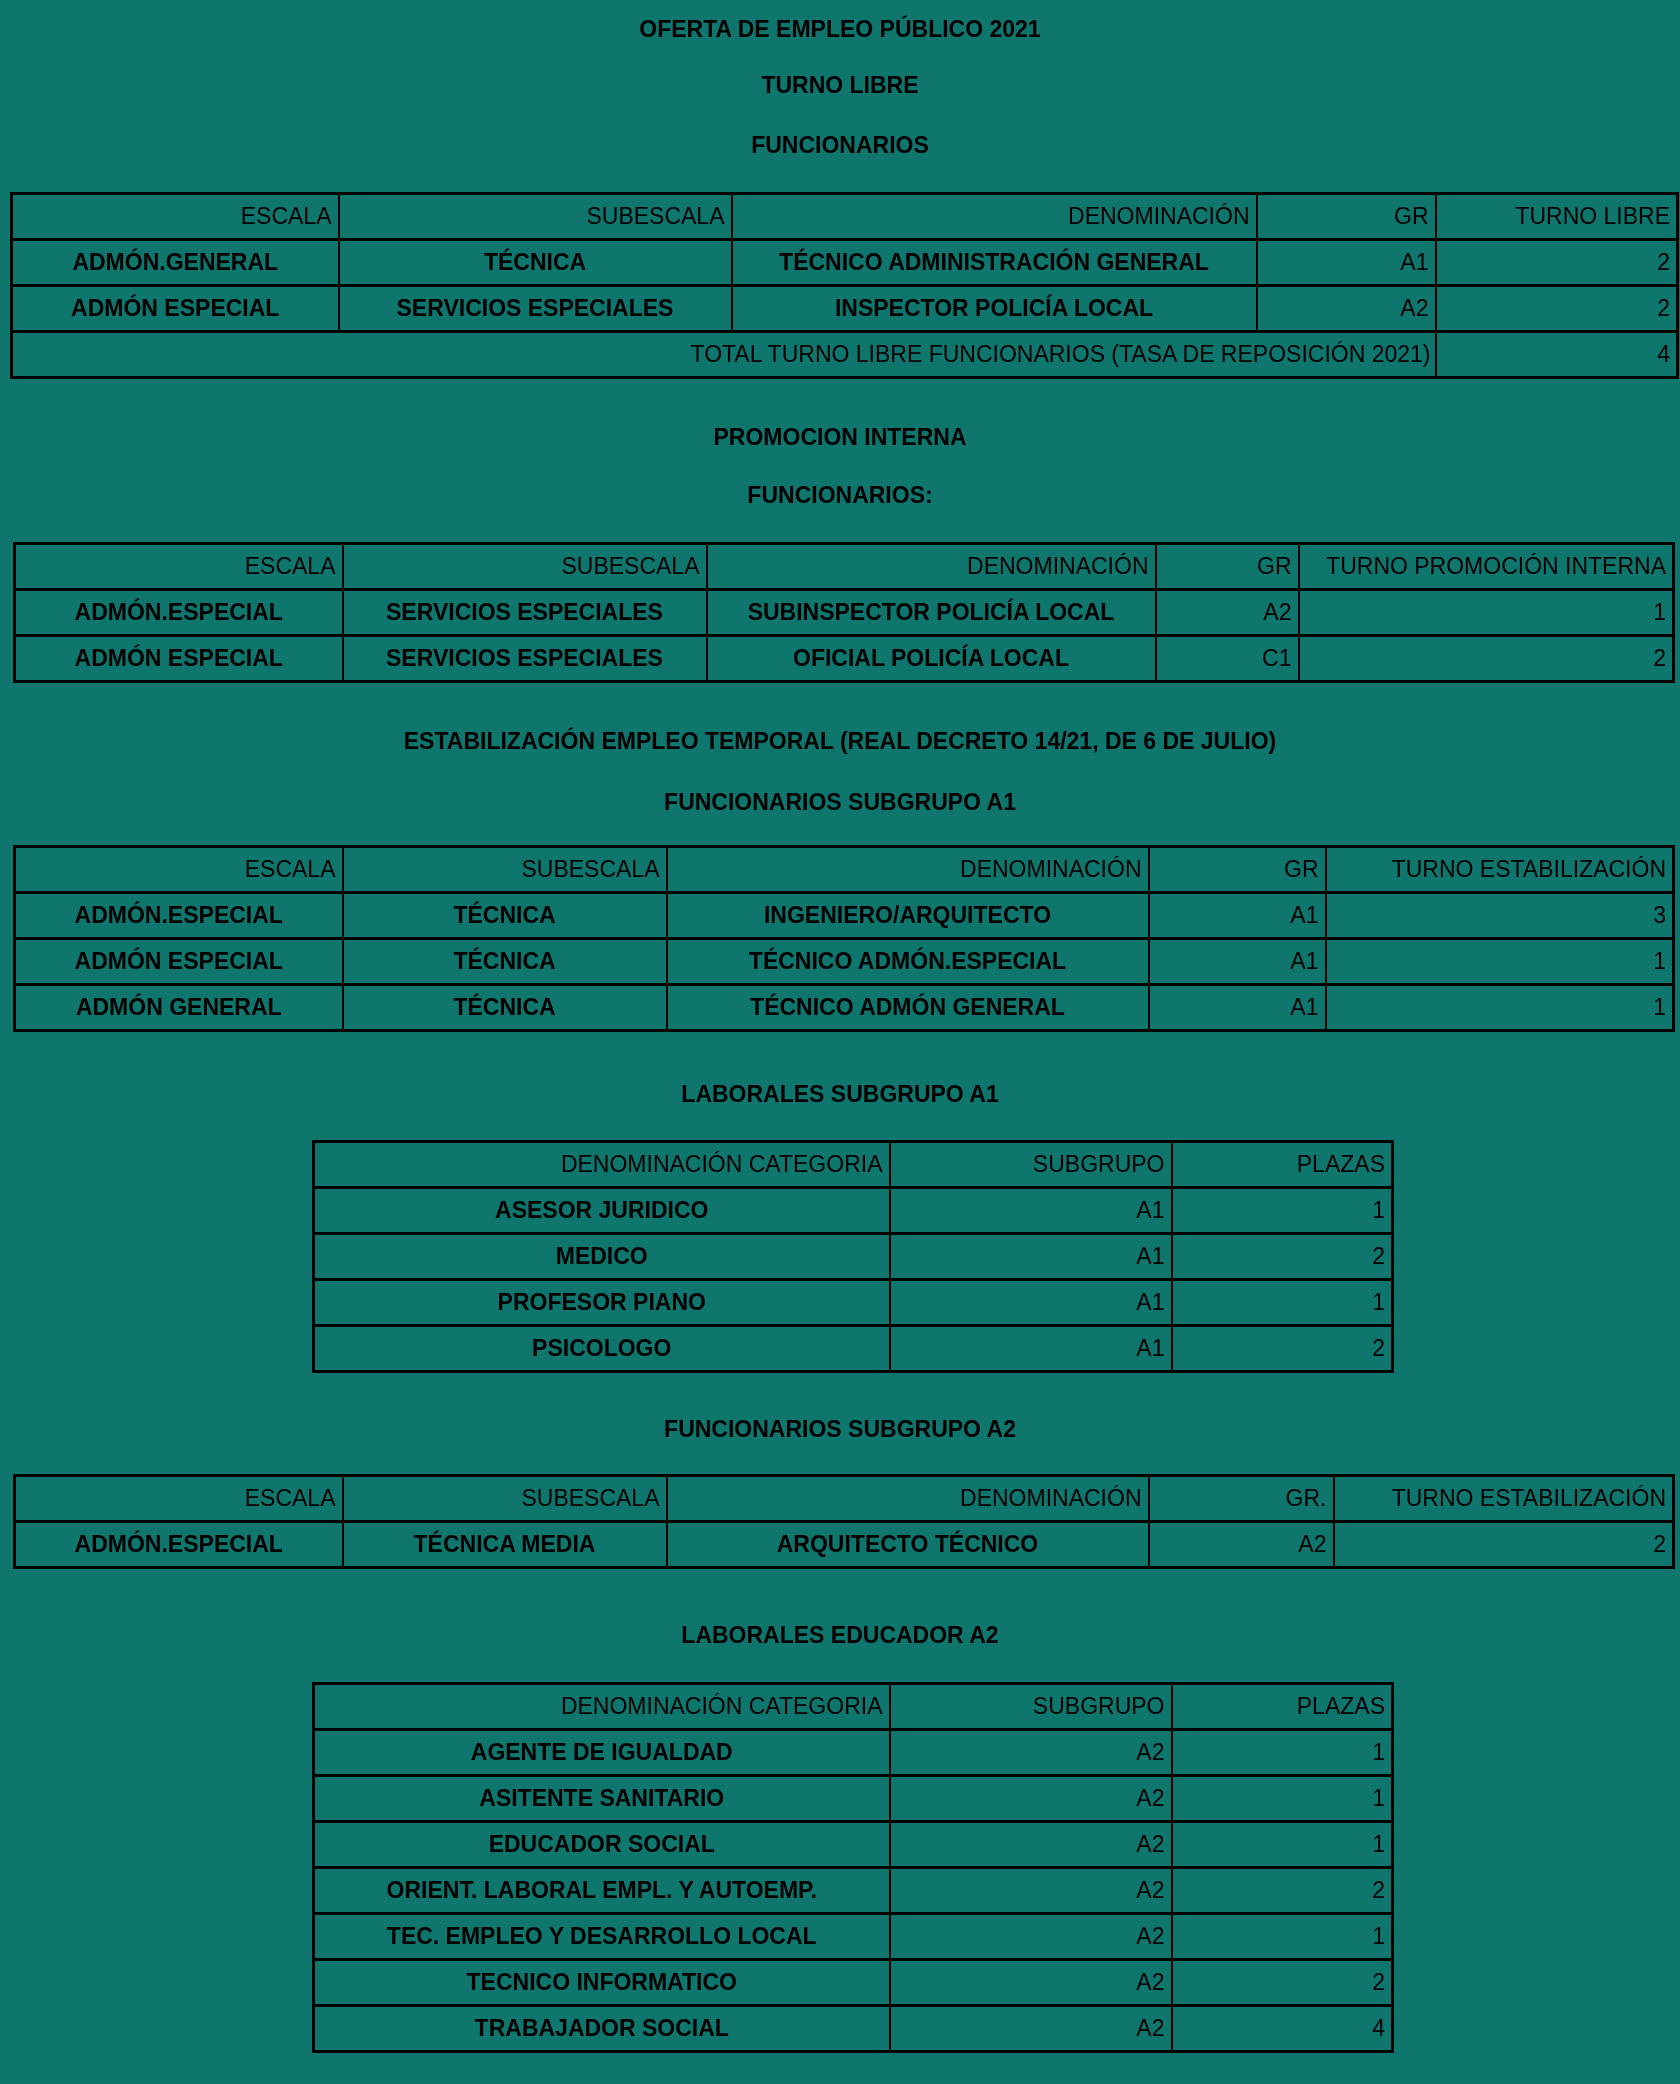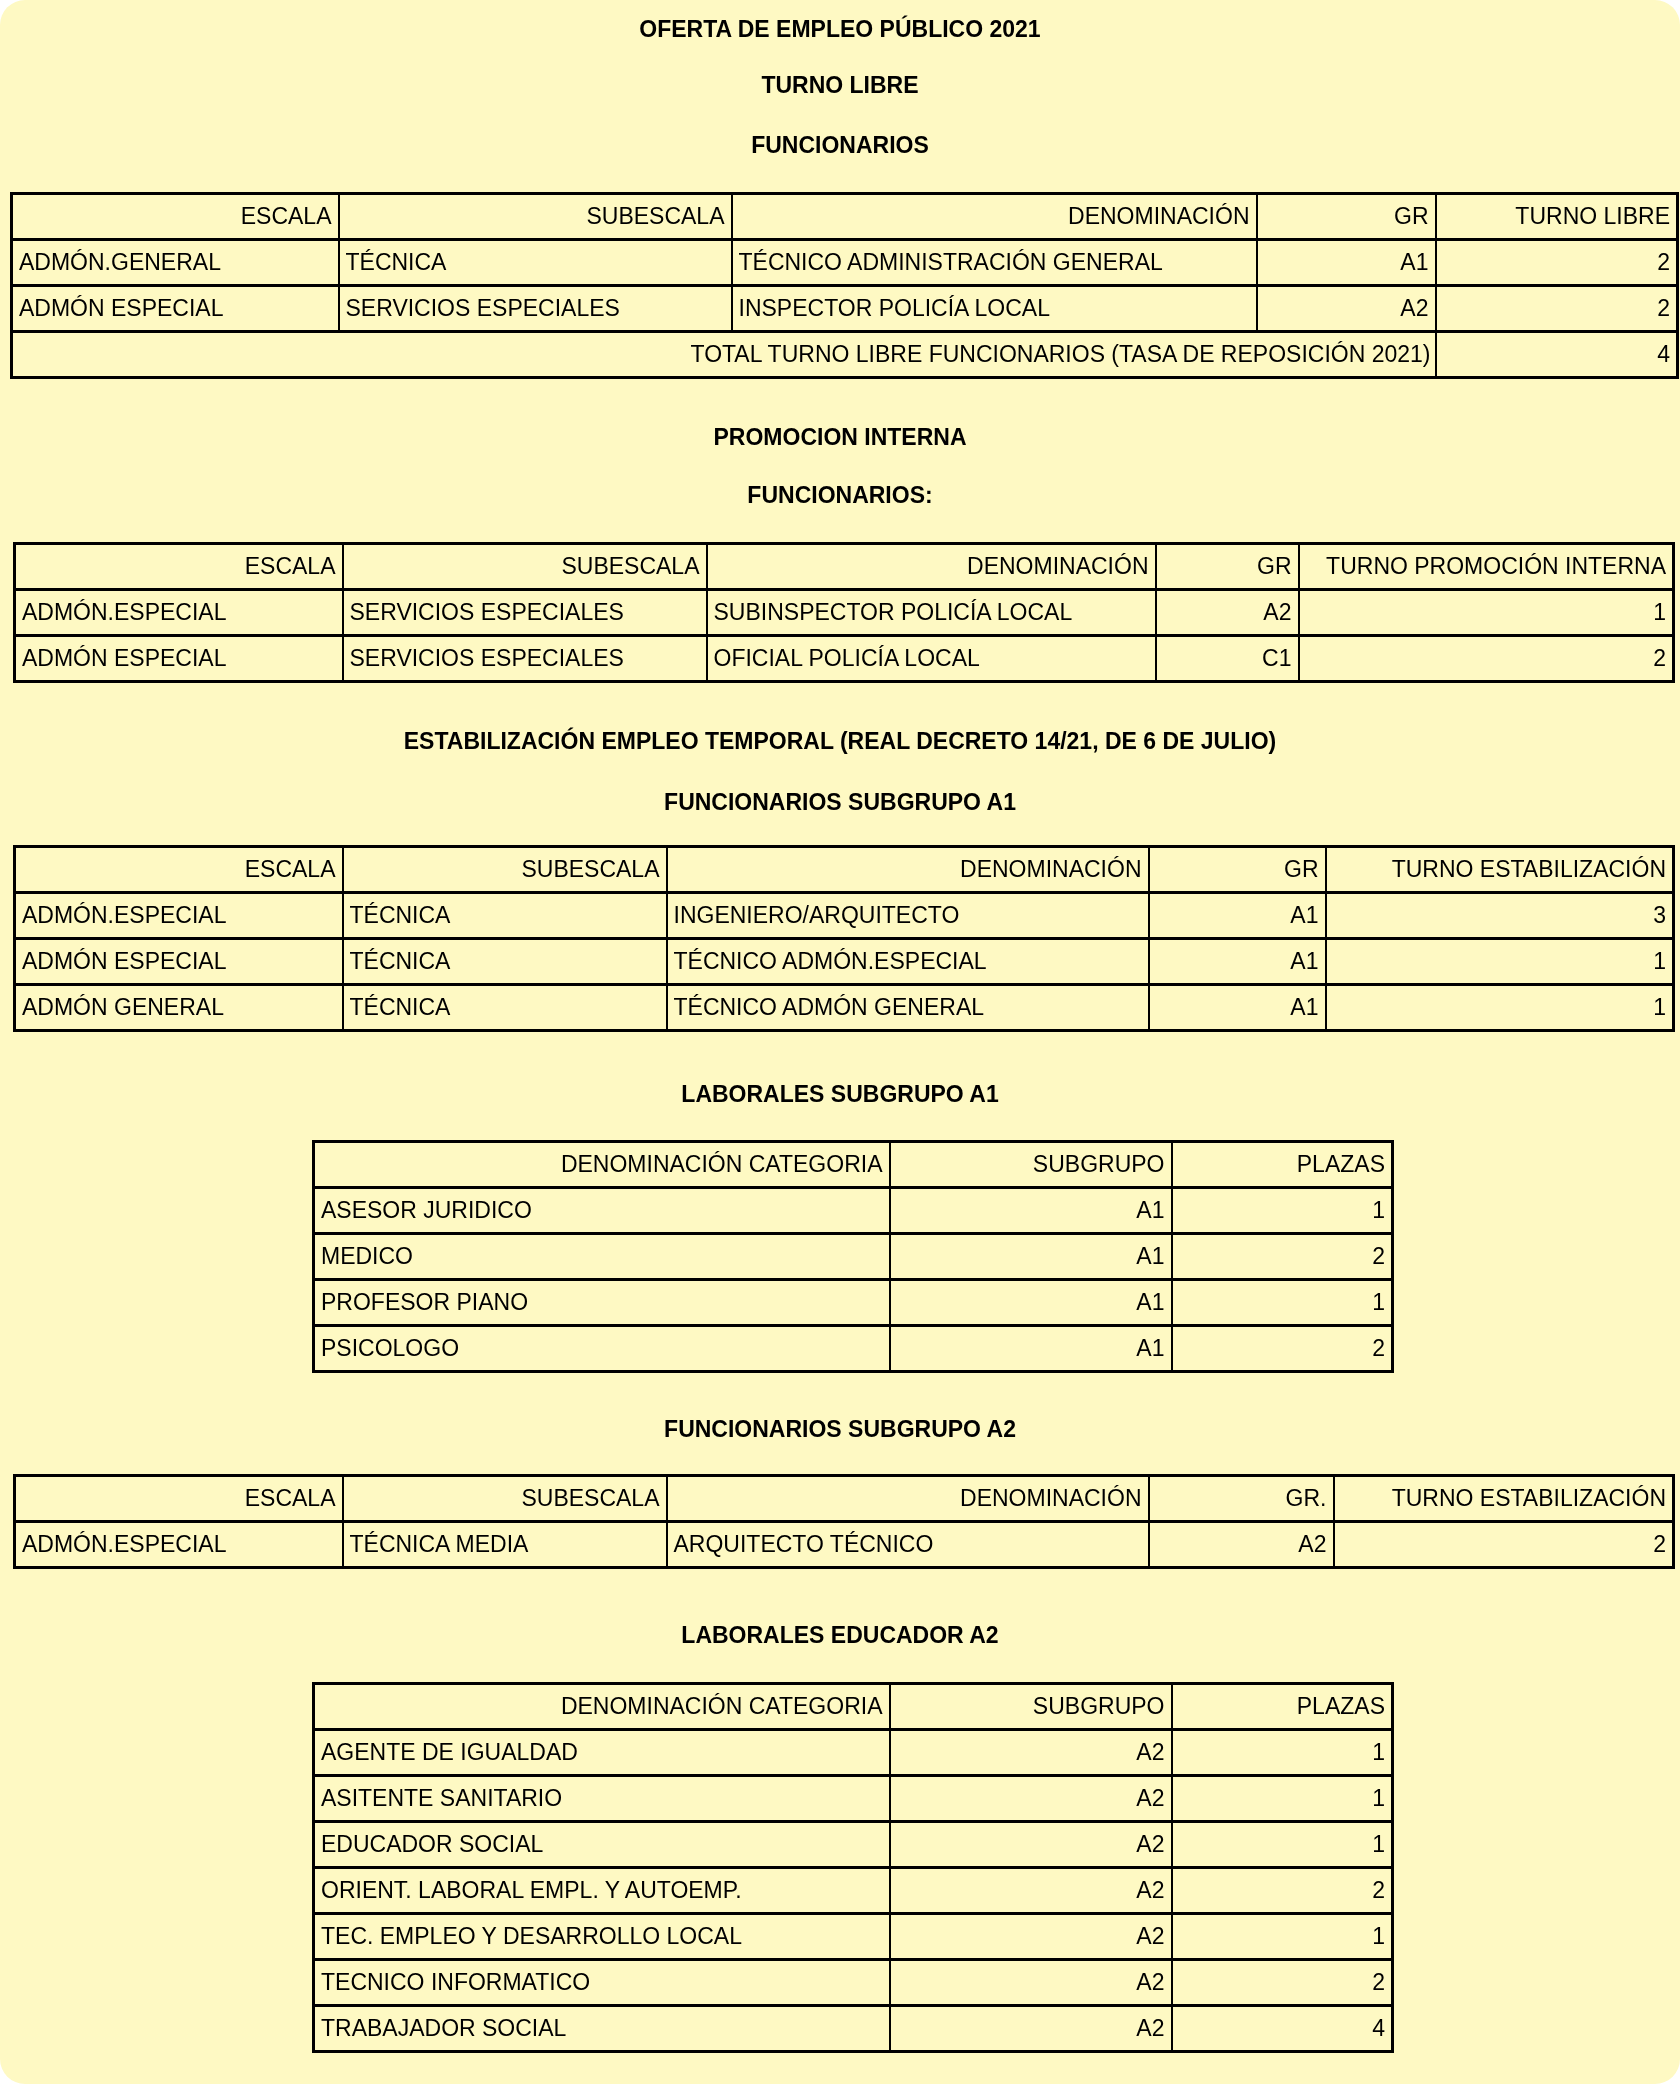--- a/index.html
+++ b/index.html
@@ -1,24 +1,23 @@
 <!DOCTYPE html>
 <html><head>
 <meta charset="utf-8">
 <style>
   html,body { margin:0; padding:0; background:#ffffff; }
   .page {
     position:relative;
     width:1680px;
     height:2084px;
-    background:#fef9c3;
+    background:#0f766e;
     color:#000000;
     font-family:"Liberation Sans", sans-serif;
     overflow:hidden;
-    border-radius:25px;
   }
   .heading {
     position:absolute;
     left:0;
     width:100%;
     text-align:center;
     font-weight:bold;
     font-size:23px;
     line-height:27px;
     white-space:pre;
@@ -34,21 +33,21 @@
     border-top-width:3px;
     border-bottom-width:3px;
     height:43px;
     font-size:23px;
     vertical-align:middle;
     overflow:hidden;
     white-space:nowrap;
     padding:0 6px;
   }
   table.t th { font-weight:normal; text-align:right; }
-  table.t td.l { text-align:left; }
+  table.t td.l { text-align:center;font-weight:bold; }
   table.t td.c { text-align:right; }
   table.t td.r { text-align:right; padding-right:4px; }
 </style>
 </head>
 <body>
 
 <div class="page">
 
   <div class="heading" style="top:16px">OFERTA DE EMPLEO PÚBLICO 2021</div>
   <div class="heading" style="top:72px">TURNO LIBRE</div>

